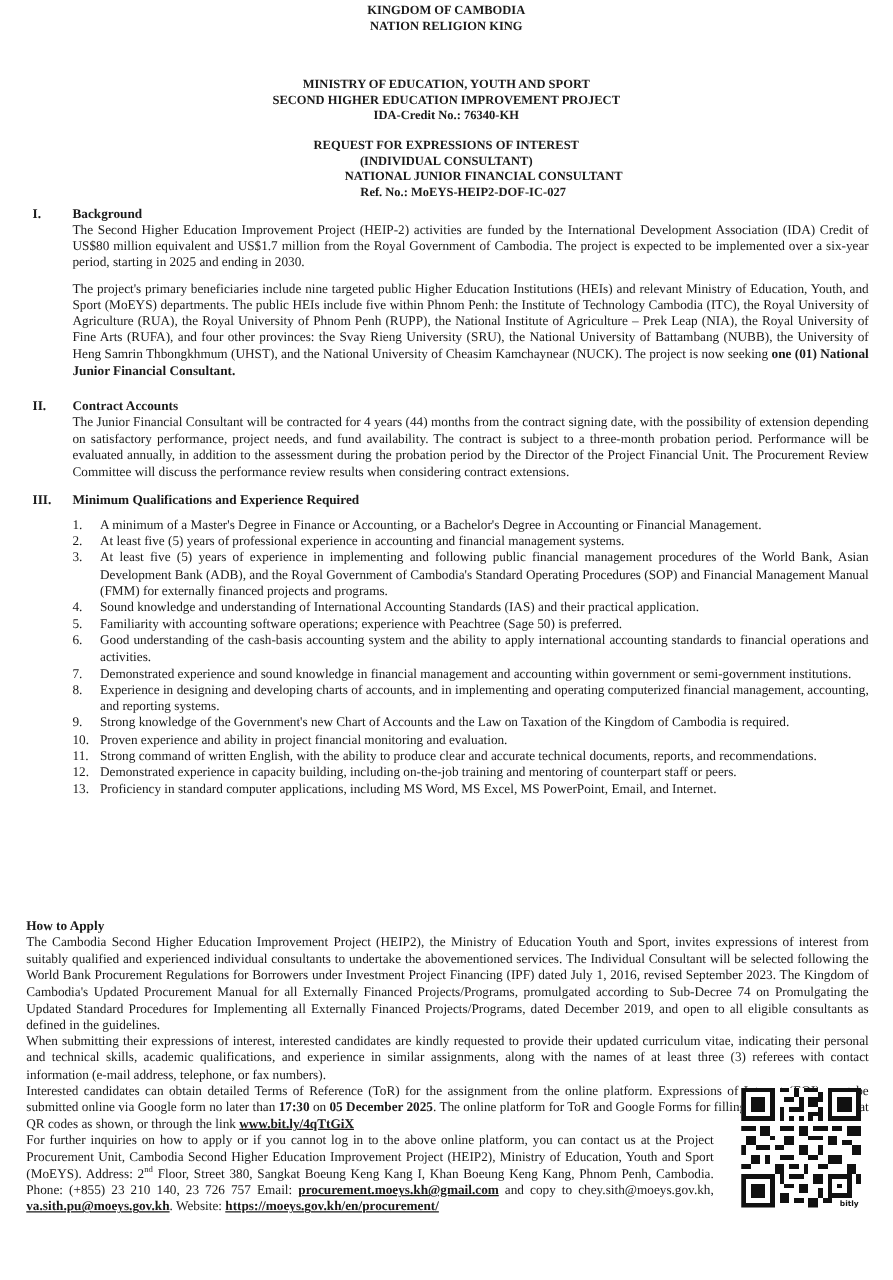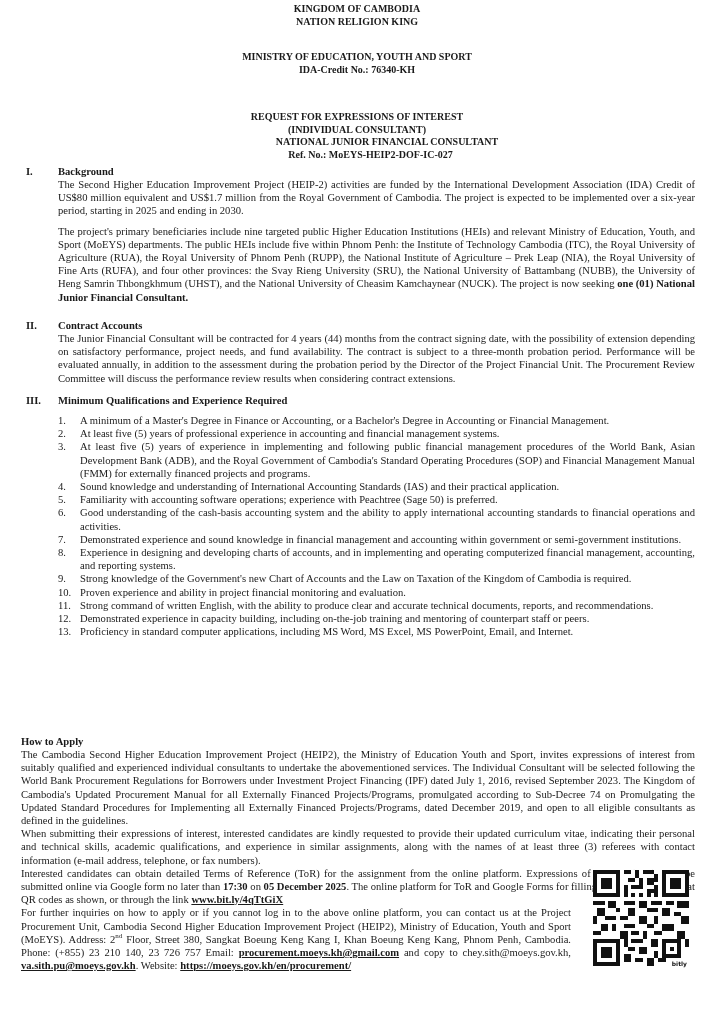--- a/index.html
+++ b/index.html
@@ -5,21 +5,21 @@
     html, body { margin: 0; padding: 0; background: #ffffff; }
     body {
       width: 714px; height: 1024px; overflow: hidden; position: relative;
       font-family: "Liberation Serif", "DejaVu Serif", serif;
       color: #1a1a1a; font-size: 10.6px; line-height: 13.2px;
     }
     .page { position: absolute; left: 0; top: 0; width: 714px; height: 1024px; }
     .center-block { position: absolute; left: 0; width: 714px; text-align: center; font-weight: bold; }
     .center-block div { height: 12.6px; line-height: 12.6px; font-size: 10px; }
     .hdr1 { top: 3px; }
-    .hdr2 { top: 51px; }
+    .hdr2 { top: 62px; }
     .hdr3 { top: 111px; }
     .hdr3 .shift1 { padding-left: 60px; }
     .hdr3 .shift2 { padding-left: 27px; }
 
     .section { position: absolute; left: 0; width: 714px; }
     .sec-head { position: relative; height: 13px; font-weight: bold; }
     .roman { position: absolute; left: 26px; top: 0; }
     .sec-title { position: absolute; left: 58px; top: 0; }
     .para { position: relative; margin-left: 58px; width: 637px; text-align: justify; }
     .para + .para { margin-top: 7px; }
@@ -49,20 +49,21 @@
 
 <div class="page">
 
   <div class="center-block hdr1">
     <div>KINGDOM OF CAMBODIA</div>
     <div>NATION RELIGION KING</div>
   </div>
 
   <div class="center-block hdr2">
     <div>MINISTRY OF EDUCATION, YOUTH AND SPORT</div>
+    <div>SECOND HIGHER EDUCATION IMPROVEMENT PROJECT</div>
     <div>IDA-Credit No.: 76340-KH</div>
   </div>
 
   <div class="center-block hdr3">
     <div>REQUEST FOR EXPRESSIONS OF INTEREST</div>
     <div>(INDIVIDUAL CONSULTANT)</div>
     <div class="shift1">NATIONAL JUNIOR FINANCIAL CONSULTANT</div>
     <div class="shift2">Ref. No.: MoEYS-HEIP2-DOF-IC-027</div>
   </div>
 

